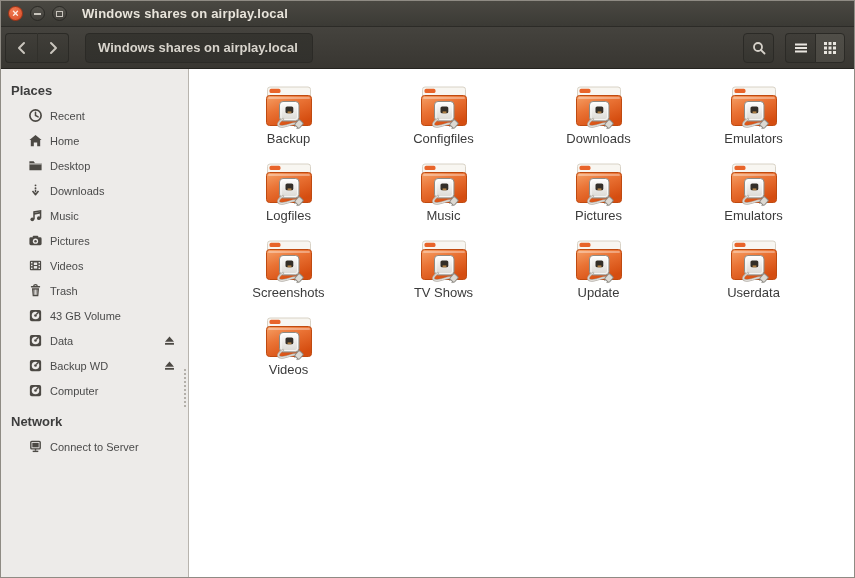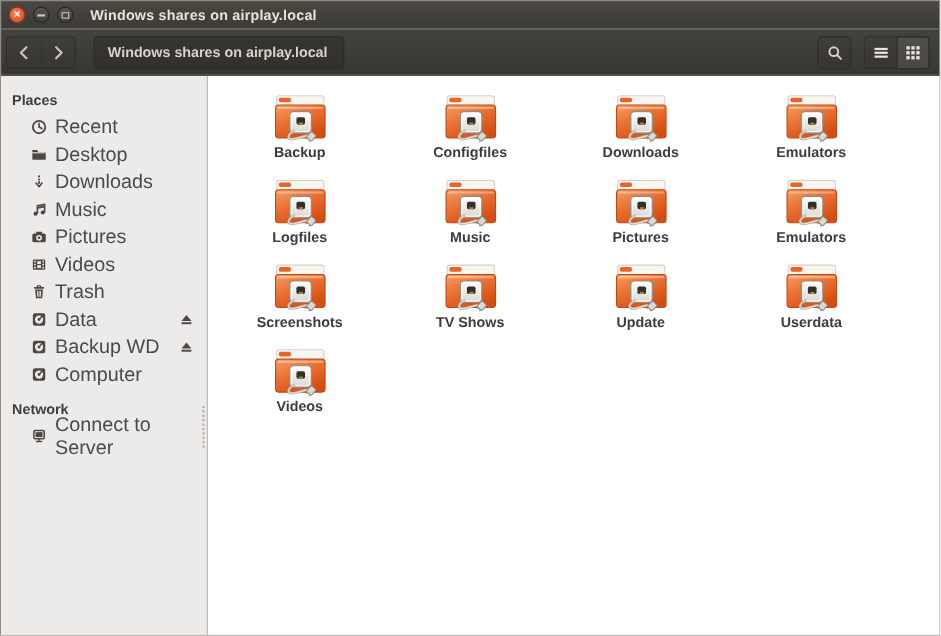--- a/index.html
+++ b/index.html
@@ -50,29 +50,29 @@
 
   
   .body { flex:1; display:flex; min-height:0; }
   .sidebar { width:188px; flex:0 0 188px; background:#edebe9;
              border-right:1px solid #b8b4ae; padding-top:9px; position:relative;
              overflow:hidden; }
   .sb-header { height:25px; display:flex; align-items:center; padding-left:10px;
                font-size:13px; font-weight:bold; color:#3d3d3d; }
   .sb-header + .sb-header, .sb-item + .sb-header { margin-top:6px; }
   .sb-item { height:25px; display:flex; align-items:center; padding-left:26px;
-             padding-right:10px; font-size:18px; color:#4a4a4a; cursor:default; }
+             padding-right:10px; font-size:11px; color:#4a4a4a; cursor:default; }
   .sb-item .ic { width:16px; height:16px; margin-right:7px; flex:0 0 16px;
                  display:flex; align-items:center; justify-content:center; }
   .sb-item .eject { margin-left:auto; width:18px; height:18px; display:flex;
                     align-items:center; justify-content:center; cursor:default; }
   .grip { position:absolute; right:1px; top:300px; height:38px; width:3px;
           border-left:2px dotted #b3afa9; }
 
-  .main { flex:1; background:#ffffff; padding:16px 0 0 6px; overflow:hidden;font-weight:bold; }
+  .main { flex:1; background:#ffffff; padding:16px 0 0 22px; overflow:hidden; }
   .grid { display:grid; grid-template-columns:repeat(4,155px);
           grid-auto-rows:77px; }
   .cell { display:flex; flex-direction:column; align-items:center; cursor:default; }
   .cell .label { font-size:13px; color:#3b3b3b; margin-top:0px; white-space:nowrap; }
 
   svg { display:block; }
 </style>
 </head>
 <body>
 
@@ -145,20 +145,28 @@
             <svg width="15" height="15" viewBox="0 0 16 16">
               <circle cx="8" cy="8" r="6" stroke="#4c4944" stroke-width="1.8" fill="none"></circle>
               <path d="M8 4.5 V8 L10.8 9.5" stroke="#4c4944" stroke-width="1.6" fill="none" stroke-linecap="round"></path>
             </svg>
           </span>
           <span>Recent</span>
         </div>
         <div class="sb-item">
           <span class="ic">
             <svg width="15" height="15" viewBox="0 0 16 16">
+              <path d="M8 2 L14.5 7.5 H13 V14 H9.8 V10 H6.2 V14 H3 V7.5 H1.5 Z" fill="#4c4944"></path>
+            </svg>
+          </span>
+          <span>Home</span>
+        </div>
+        <div class="sb-item">
+          <span class="ic">
+            <svg width="15" height="15" viewBox="0 0 16 16">
               <path d="M1.5 3.5 H6 L7.5 5.5 H14.5 V13 H1.5 Z" fill="#4c4944"></path>
               <rect x="1.5" y="5.8" width="13" height="1" fill="#edebe9"></rect>
             </svg>
           </span>
           <span>Desktop</span>
         </div>
         <div class="sb-item">
           <span class="ic">
             <svg width="15" height="15" viewBox="0 0 16 16">
               <circle cx="8" cy="2.5" r="1" fill="#4c4944"></circle>
@@ -226,20 +234,31 @@
         </div>
         <div class="sb-item">
           <span class="ic">
             <svg width="15" height="15" viewBox="0 0 16 16">
               <rect x="2" y="2" width="12" height="12" rx="2" fill="#4c4944"></rect>
               <circle cx="8" cy="8" r="4" fill="#edebe9"></circle>
               <circle cx="8" cy="8" r="1.4" fill="#4c4944"></circle>
               <path d="M10.8 4.8 L8.8 7" stroke="#4c4944" stroke-width="1.4"></path>
             </svg>
           </span>
+          <span>43 GB Volume</span>
+        </div>
+        <div class="sb-item">
+          <span class="ic">
+            <svg width="15" height="15" viewBox="0 0 16 16">
+              <rect x="2" y="2" width="12" height="12" rx="2" fill="#4c4944"></rect>
+              <circle cx="8" cy="8" r="4" fill="#edebe9"></circle>
+              <circle cx="8" cy="8" r="1.4" fill="#4c4944"></circle>
+              <path d="M10.8 4.8 L8.8 7" stroke="#4c4944" stroke-width="1.4"></path>
+            </svg>
+          </span>
           <span>Data</span>
           <span class="eject">
             <svg width="13" height="13" viewBox="0 0 16 16">
               <path d="M8 3 L13.5 9.5 H2.5 Z" fill="#4c4944"></path>
               <rect x="2.5" y="11" width="11" height="2.2" fill="#4c4944"></rect>
             </svg>
           </span>
         </div>
         <div class="sb-item">
           <span class="ic">

